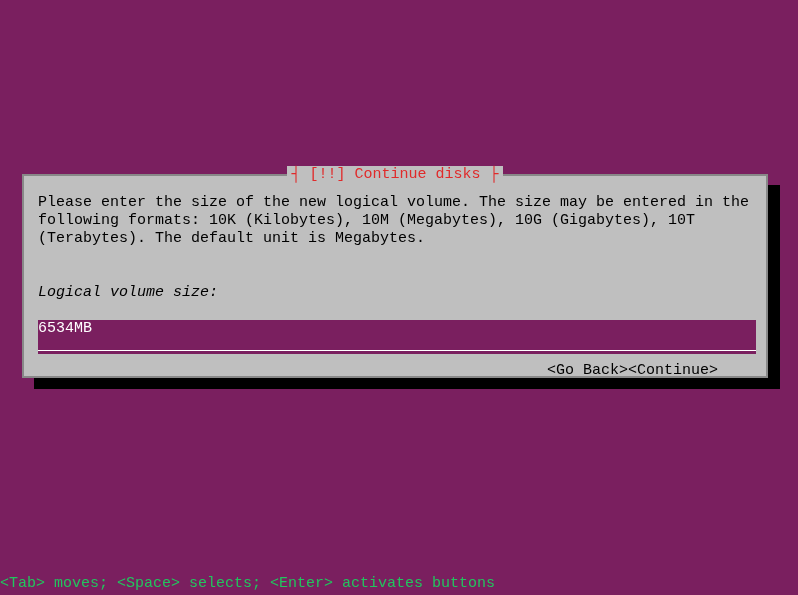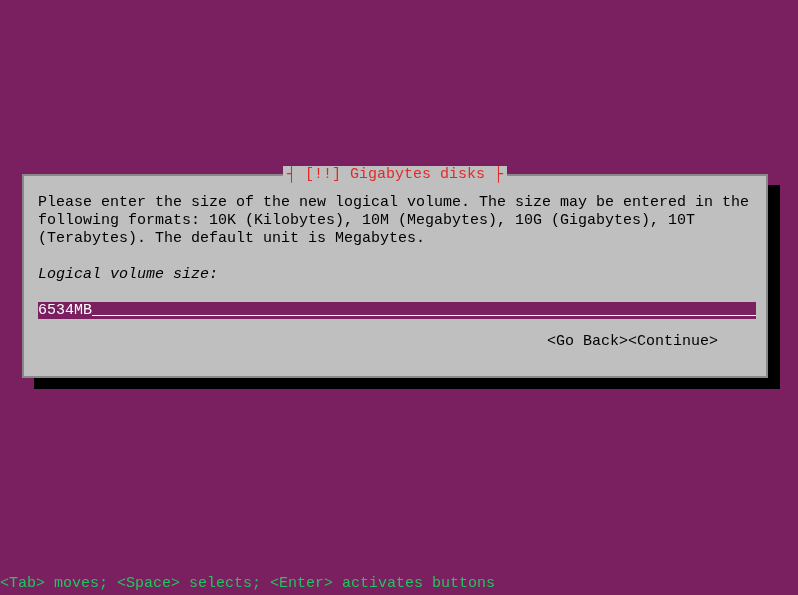--- a/index.html
+++ b/index.html
@@ -50,31 +50,32 @@
     .content {
       position: absolute;
       top: 18px;
       left: 14px;
       right: 14px;
       bottom: 14px;
       color: #000;
     }
     .prompt-text {
       line-height: 18px;
-      margin-bottom: 18px;
+      margin-bottom: 36px;
     }
     .field-label {
       line-height: 18px;
       margin-bottom: 18px;
       font-style: italic;
     }
     .input-row {
       display: flex;
       width: 718px;
-      margin-bottom: 14px;
+      margin-bottom: 8px;
+      flex-direction: column;
     }
     .input-value {
       background: #7a1f5f;
       color: #fff;
       white-space: pre;
     }
     .input-fill {
       flex: 1;
       background: #7a1f5f;
       color: #fff;
@@ -98,21 +99,21 @@
       color: #22c55e;
     }
   </style>
 </head>
 <body>
 
 <div class="dialog-shadow"></div>
 
 <div class="dialog">
   <div class="title-wrapper">
-    <span class="title-bg">┤ <span>[!!] Gigabytes disks</span> ├</span>
+    <span class="title-bg">┤ <span>[!!] Continue disks</span> ├</span>
   </div>
   <div class="content">
     <div class="prompt-text">Please enter the size of the new logical volume. The size may be entered in the following formats: 10K (Kilobytes), 10M (Megabytes), 10G (Gigabytes), 10T (Terabytes). The default unit is Megabytes.</div>
     <div class="field-label">Logical volume size:</div>
     <div class="input-row">
       <span class="input-value">6534MB</span>
         <span class="input-fill">___________________________________________________________________________________________</span>
     </div>
     <div class="button-row">
       <span class="btn">&lt;Go Back&gt;</span>

